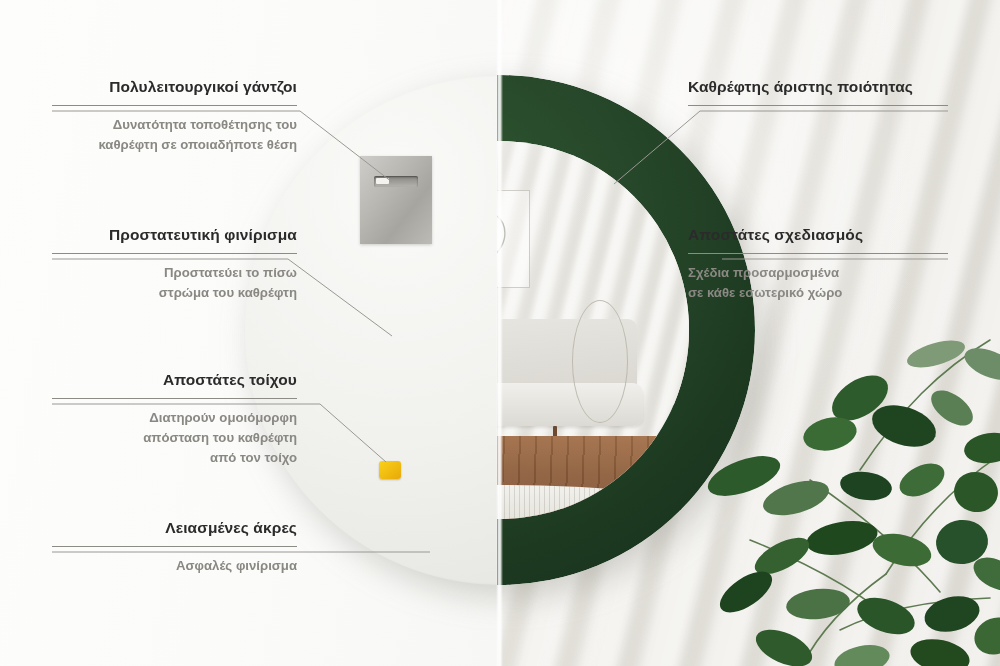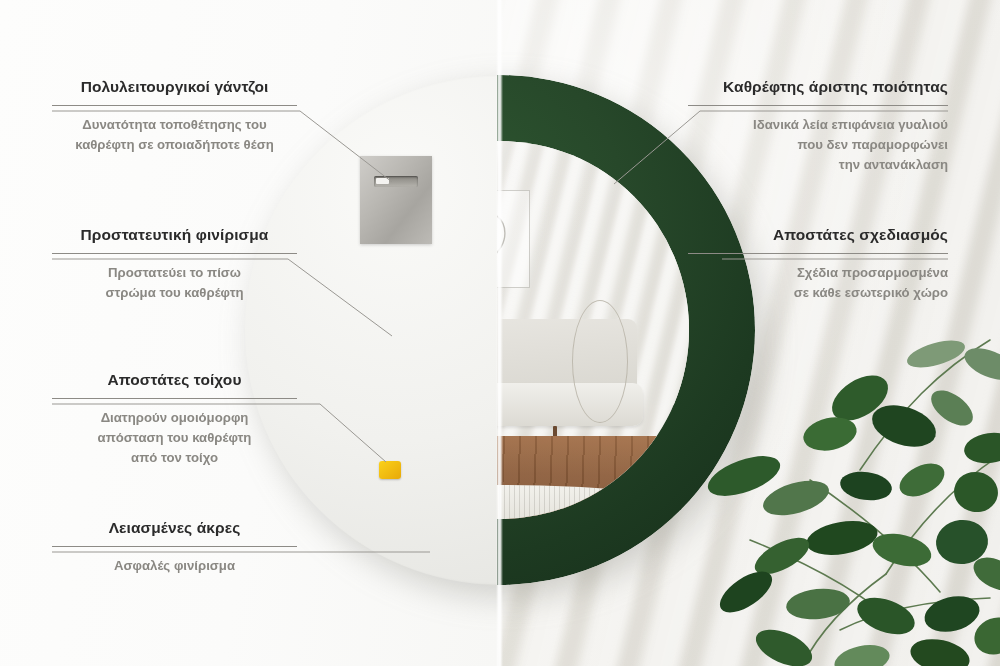--- a/index.html
+++ b/index.html
@@ -236,22 +236,22 @@
   .callout .title{
     font-size:15.5px; font-weight:700; color:#2b2b2b; letter-spacing:.1px;
     white-space:nowrap;
   }
   .callout .rule{
     height:1px; background:#8d8b86; margin-top:9px; margin-bottom:9px;
   }
   .callout .desc{
     font-size:13.2px; line-height:1.52; color:#8a8883; font-weight:700;
   }
-  .callout.left .title, .callout.left .desc{ text-align:center; }
-  .callout.right .title, .callout.right .desc{ text-align:right; }
+  .callout.left .title, .callout.left .desc{ text-align:right; }
+  .callout.right .title, .callout.right .desc{ }
 
   .leader{ position:absolute; left:0; top:0; width:1000px; height:666px; pointer-events:none; }
 </style>
 </head>
 <body>
 
 <div id="stage">
 
   <div class="bg-left"></div>
   <div class="bg-right"></div>
@@ -377,21 +377,20 @@
 
   <div class="callout left" style="left:52px; top:519px; width:245px;">
     <div class="title">Λειασμένες άκρες</div>
     <div class="rule"></div>
     <div class="desc">Ασφαλές φινίρισμα</div>
   </div>
 
   <div class="callout right" style="left:688px; top:78px; width:260px;">
     <div class="title">Καθρέφτης άριστης ποιότητας</div>
     <div class="rule"></div>
-    <div class="desc">Ιδανικά λεία επιφάνεια γυαλιού<br>που δεν παραμορφώνει<br>την αντανάκλαση</div>
   </div>
 
   <div class="callout right" style="left:688px; top:226px; width:260px;">
     <div class="title">Αποστάτες σχεδιασμός</div>
     <div class="rule"></div>
     <div class="desc">Σχέδια προσαρμοσμένα<br>σε κάθε εσωτερικό χώρο</div>
   </div>
 
 </div>
 

